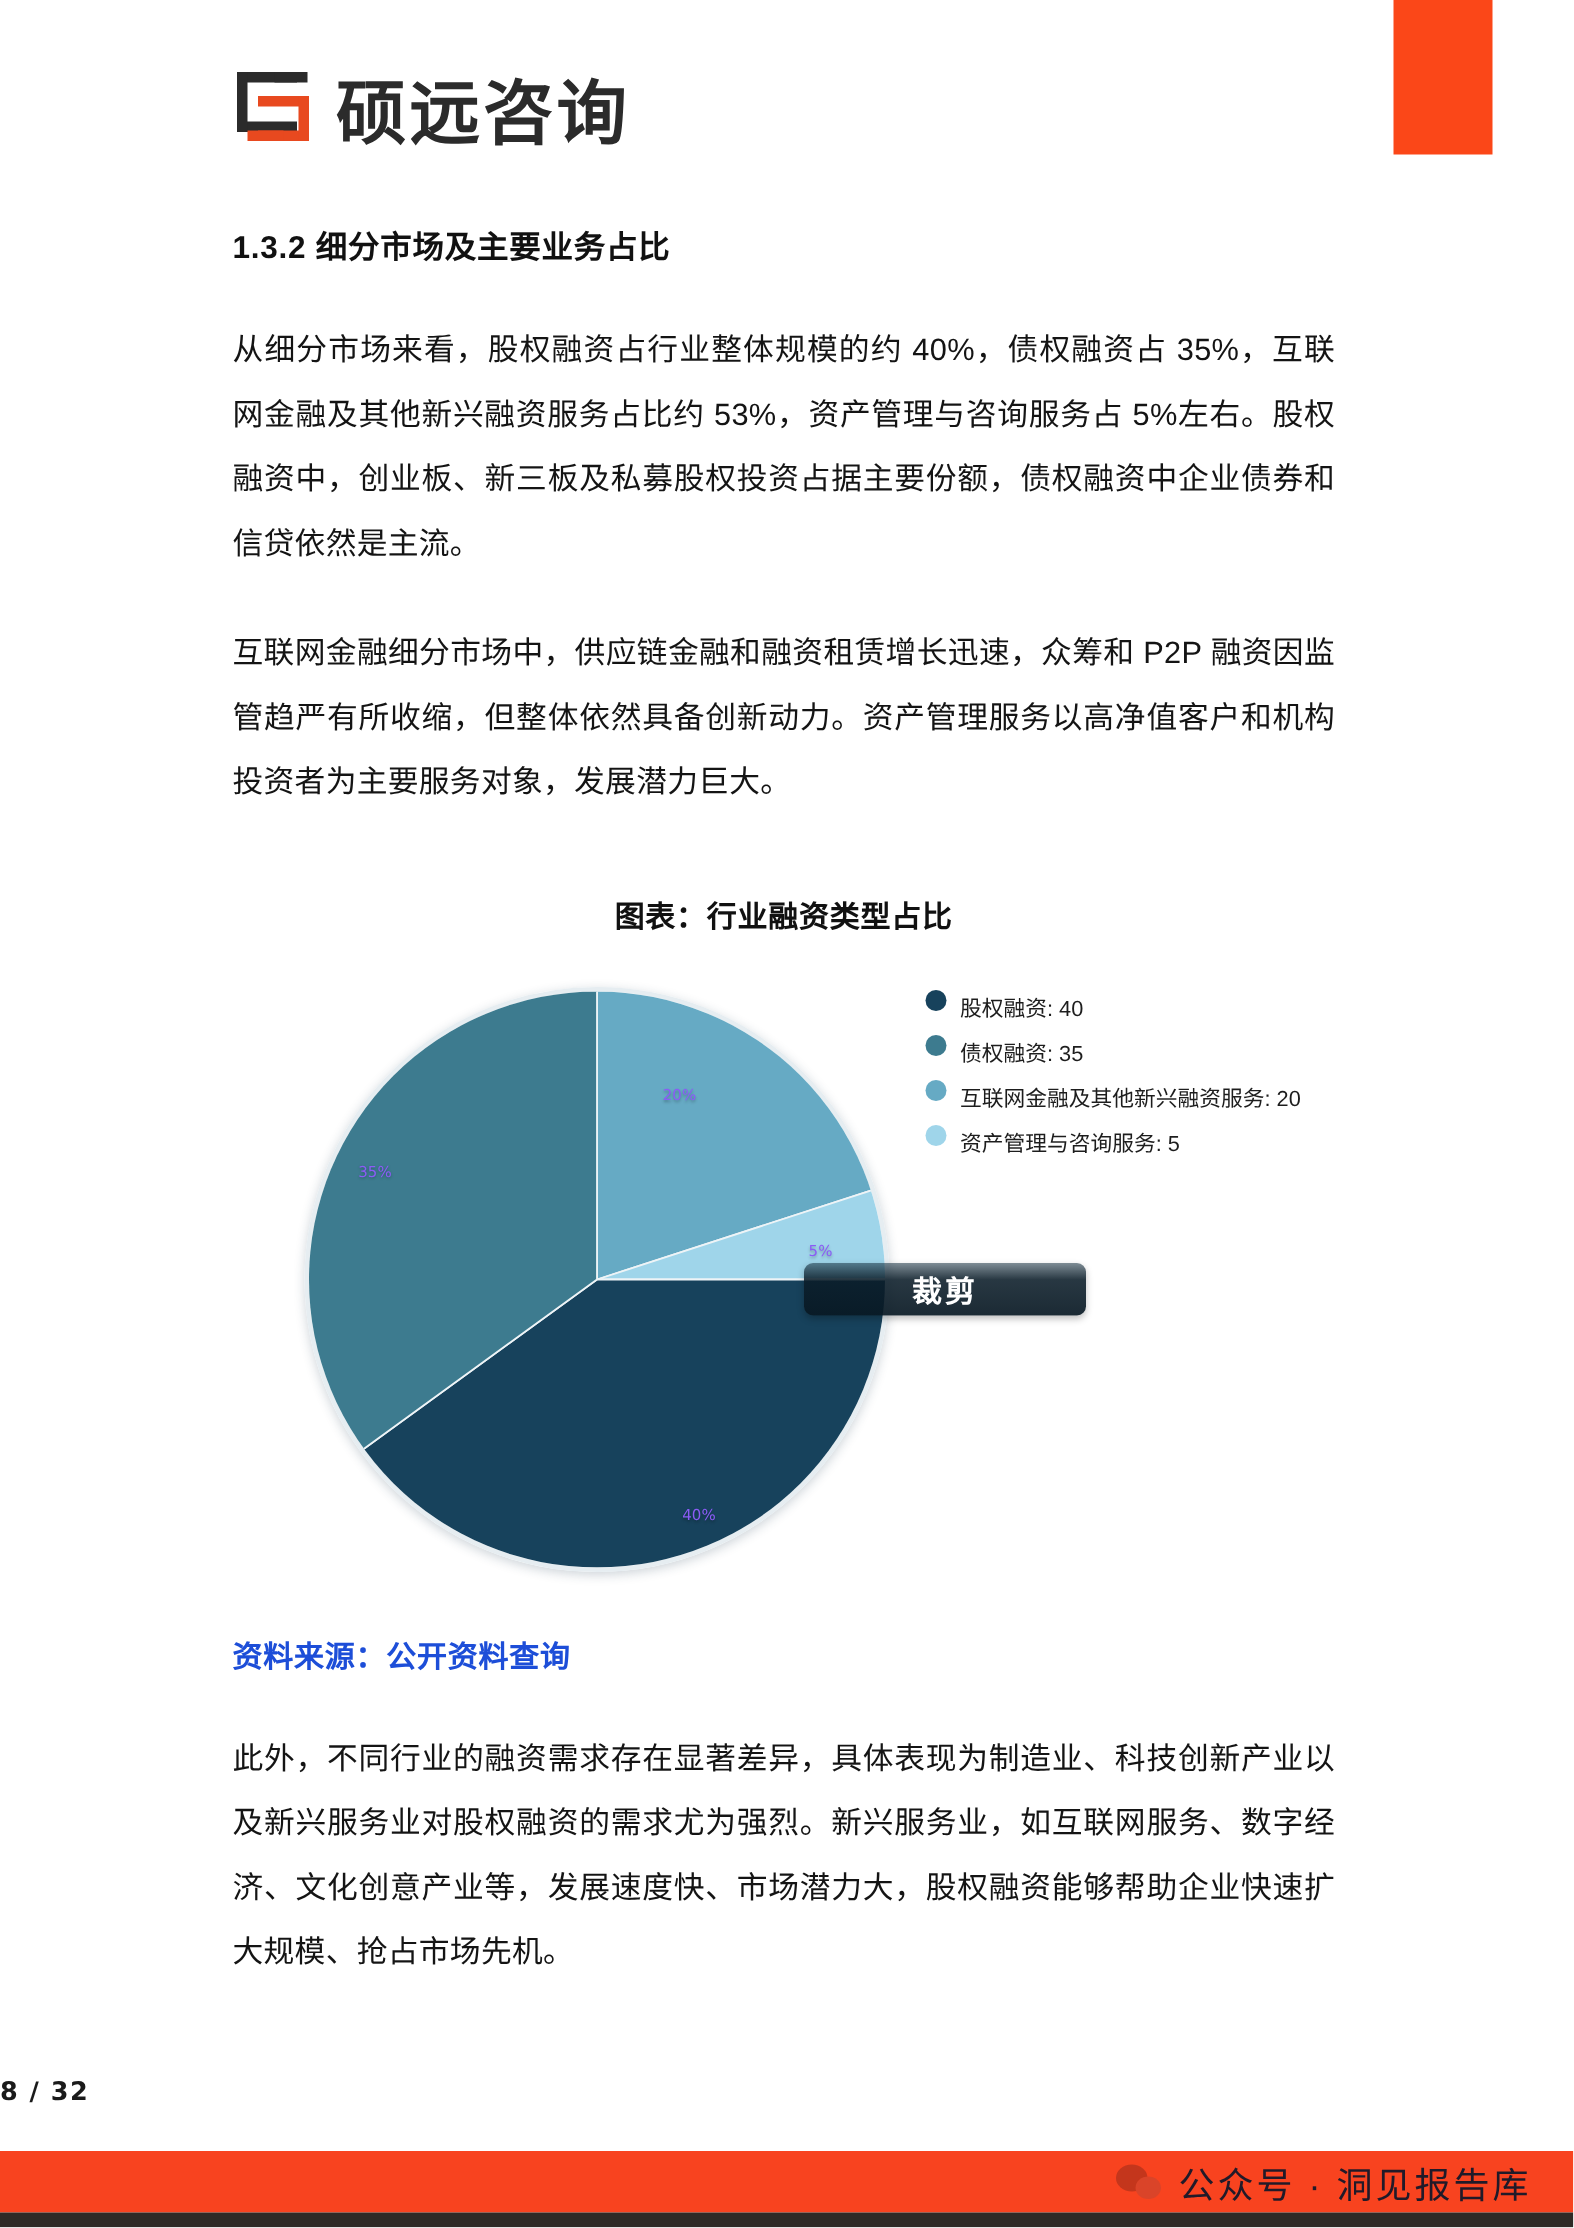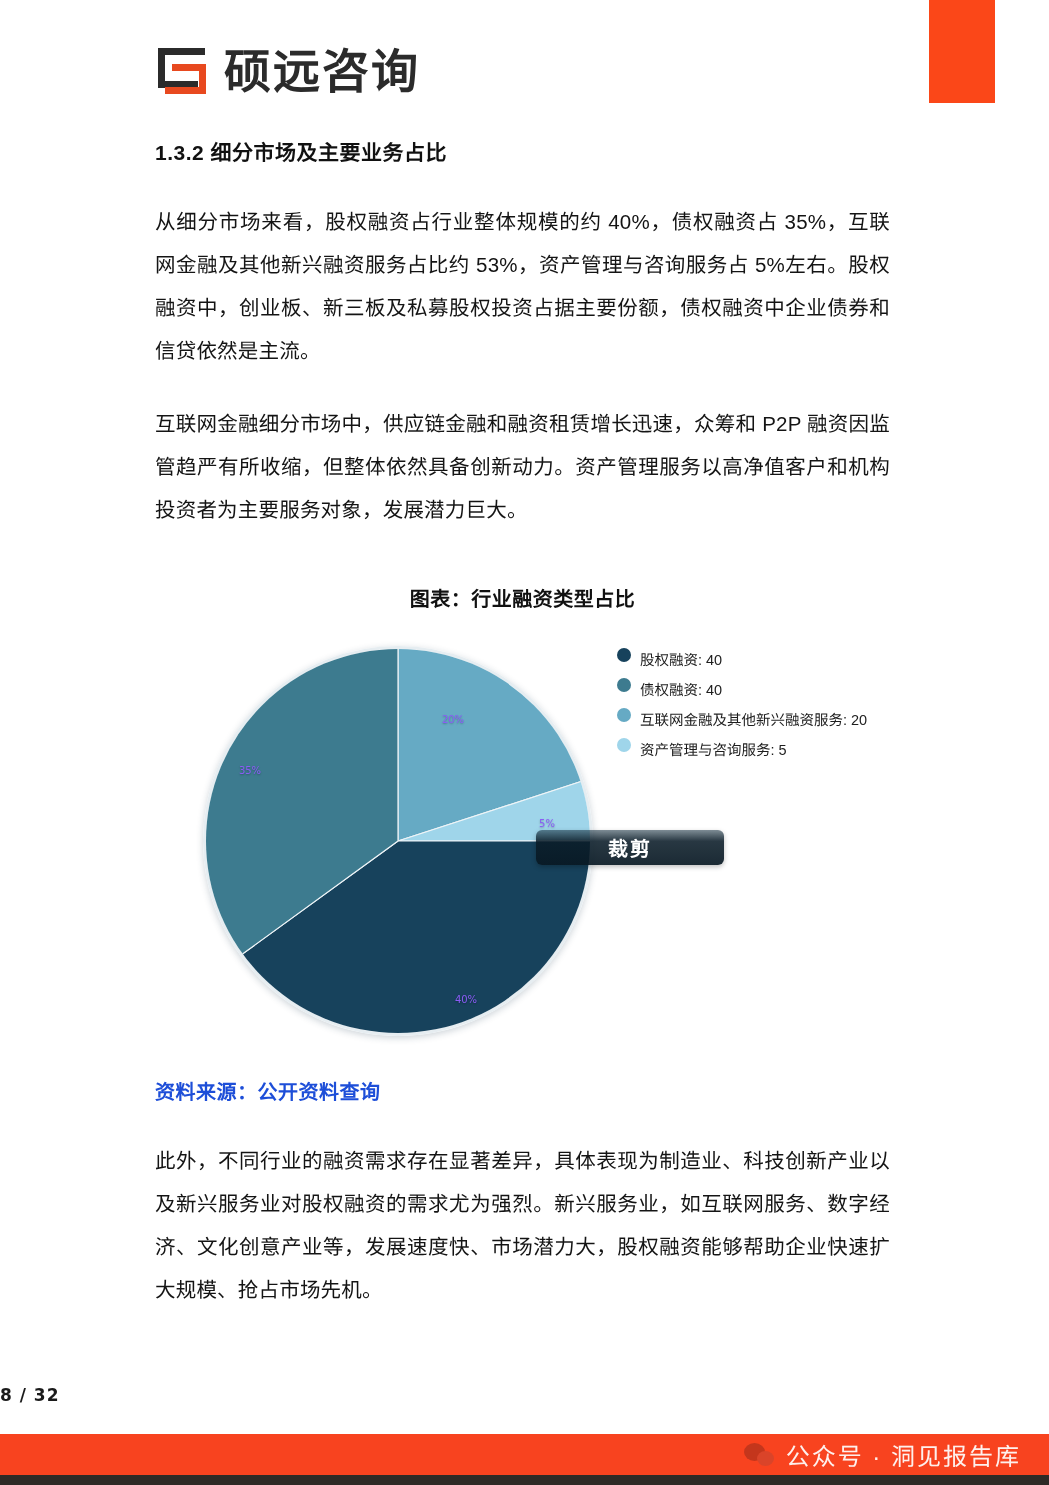--- a/index.html
+++ b/index.html
@@ -32,21 +32,21 @@
     height: 103px;
     background: #fb4718;
   }
 
   
   .logo {
     position: absolute;
     left: 158px;
     top: 48px;
     display: flex;
-    align-items: flex-start;
+    align-items: flex-end;
     gap: 14px;
   }
   .logo-mark {
     width: 52px;
     height: 52px;
     position: relative;
     flex: 0 0 auto;
   }
   .logo-mark .glyph-dark {
     position: absolute;
@@ -85,21 +85,21 @@
     letter-spacing: 2px;
     color: #2b2b2b;
     line-height: 1;
     white-space: nowrap;
   }
 
   
   .content {
     position: absolute;
     left: 155px;
-    top: 136px;
+    top: 148px;
     width: 735px;
   }
 
   h2.section-heading {
     margin: 0 0 34px 0;
     font-size: 21px;
     font-weight: 700;
     color: #111111;
     letter-spacing: 0.5px;
   }
@@ -246,21 +246,21 @@
     top: 1475px;
     width: 1049px;
     height: 10px;
     background: #2e2a26;
   }
   .watermark {
     display: flex;
     align-items: center;
     gap: 10px;
     margin-right: 28px;
-    color: #ffffff;
+    color: #0f172a;
     font-size: 24px;
     font-weight: 500;
     letter-spacing: 2px;
     opacity: 0.92;
   }
   .wechat-icon {
     position: relative;
     width: 32px;
     height: 24px;
     flex: 0 0 auto;
@@ -322,21 +322,21 @@
           <div class="crop-overlay">裁剪</div>
         </div>
 
         <div class="legend">
           <div class="legend-item">
             <span class="legend-swatch" style="background: rgb(23, 66, 92);"></span>
             <span>股权融资: 40</span>
           </div>
           <div class="legend-item">
             <span class="legend-swatch" style="background: rgb(61, 123, 143);"></span>
-            <span>债权融资: 40</span>
+            <span>债权融资: 35</span>
           </div>
           <div class="legend-item">
             <span class="legend-swatch" style="background: rgb(102, 170, 196);"></span>
             <span>互联网金融及其他新兴融资服务: 20</span>
           </div>
           <div class="legend-item">
             <span class="legend-swatch" style="background: rgb(159, 213, 234);"></span>
             <span>资产管理与咨询服务: 5</span>
           </div>
         </div>

